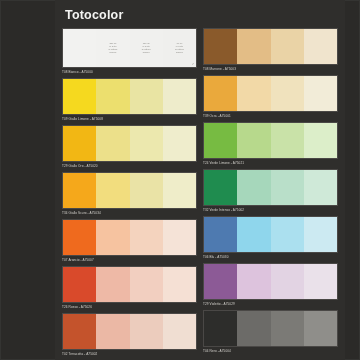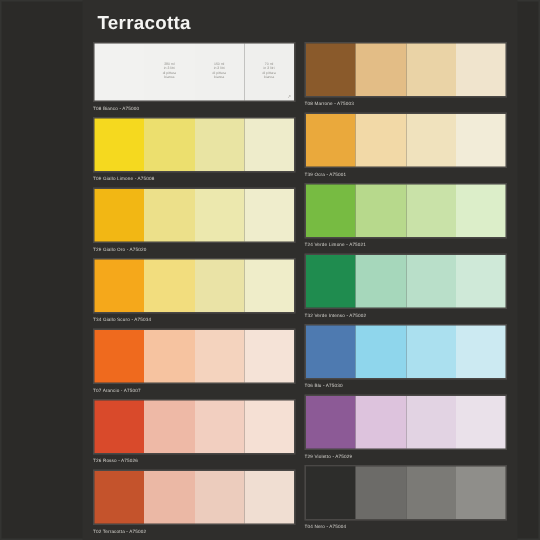--- a/index.html
+++ b/index.html
@@ -112,21 +112,21 @@
     font-size: 3px;
     color: #a3a19c;
   }
 </style>
 </head>
 <body>
 
 <div id="page">
   <div id="outer-frame"></div>
   <div id="sheet">
-    <div id="page-title">Terracotta</div>
+    <div id="page-title">Totocolor</div>
     <div id="columns">
         <div class="column">
           <div class="swatch-row">
             <div class="swatch-strip tall">
               <div class="note-cell sep" style="background: rgb(242, 242, 240);">
                 <div class="note-text"></div>
               </div>
               <div class="note-cell sep" style="background: rgb(241, 241, 239);">
                 <div class="note-text">280 ml
 in 3 litri

